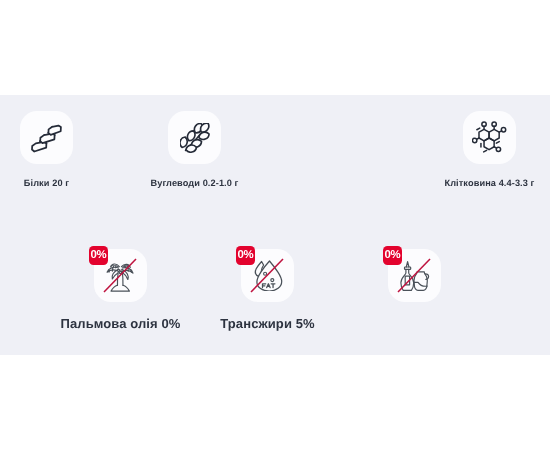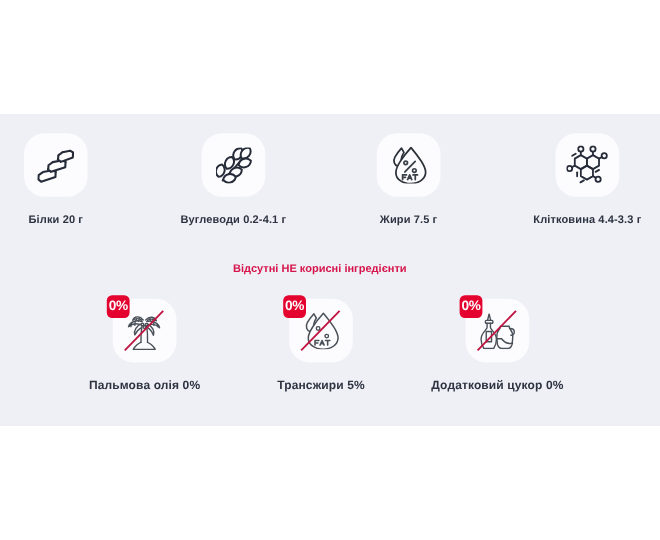--- a/index.html
+++ b/index.html
@@ -34,21 +34,21 @@
         display:flex;flex-direction:column;align-items:center;}
   .excl-tilewrap{position:relative;width:53px;height:53px;}
   .excl-tile{position:absolute;left:0;top:0;width:53px;height:53px;
              border-radius:17px;background:#fcfcfe;
              display:flex;align-items:center;justify-content:center;}
   .excl-tile svg{display:block;}
   .badge{position:absolute;left:-5px;top:-3px;width:19px;height:19px;
          border-radius:4.5px;background:#e3032e;color:#ffffff;
          font:700 11.4px/19.6px "Liberation Sans",sans-serif;
          letter-spacing:-0.3px;text-align:center;z-index:3;}
-  .excl-label{font-size:10px;color:#2d3340;margin-top:14px;
+  .excl-label{font-size:13px;color:#2d3340;margin-top:14px;
               font-weight:700;letter-spacing:.1px;white-space:nowrap;}
   .strike{position:absolute;left:0;top:0;z-index:2;}
 </style>
 </head>
 <body>
 
 <div id="page">
 <div class="panel">
 
   <div class="macro-row">
@@ -81,44 +81,23 @@
             <use href="#leaf2" transform="translate(18.3,5.2) rotate(32)"></use>
             <use href="#leaf2" transform="translate(24.7,4.6) rotate(40)"></use>
             <use href="#leaf2" transform="translate(24.0,12.8) rotate(70)"></use>
             <use href="#leaf2" transform="translate(11.2,12.8) rotate(25)"></use>
             <use href="#leaf2" transform="translate(16.5,20.4) rotate(68)"></use>
             <use href="#leaf2" transform="translate(3.6,19.2) rotate(16)"></use>
             <use href="#leaf2" transform="translate(11.2,25.6) rotate(78)"></use>
           </g>
         </svg>
       </div>
-      <div class="macro-label">Вуглеводи 0.2-4.1 г</div>
-    </div>
-
-    <div class="macro" style="left:267px">
-      <div class="tile">
-        <svg width="31" height="31" viewBox="0 0 31 31">
-          <g fill="#fcfcfe" stroke="#2b3139" stroke-width="1.45" stroke-linejoin="round" stroke-linecap="round">
-            <path d="M9.6 1.5 C9.6 1.5 5.9 5.7 4.2 8.7 C2.3 12.1 3.5 15.7 6.7 16.4 C8.2 16.7 9.7 16.4 10.7 15.6 C8.7 12.8 9.0 9.1 11.6 5.0 C10.9 3.9 9.6 1.5 9.6 1.5 Z"></path>
-            <path d="M17.5 1.0 C17.5 1.0 11.9 7.2 8.7 12.3 C6.1 16.3 4.9 19.3 4.9 21.9 C4.9 27.4 10.5 31.0 17.3 31.0 C24.2 31.0 29.7 27.0 29.7 21.6 C29.7 19.1 28.5 16.2 26.1 12.4 C22.8 7.3 17.5 1.0 17.5 1.0 Z"></path>
-          </g>
-          <g>
-            <circle cx="13.1" cy="13.7" r="1.5" fill="none" stroke="#3a4048" stroke-width="1.4"></circle>
-            <circle cx="20.3" cy="20.1" r="1.5" fill="none" stroke="#3a4048" stroke-width="1.4"></circle>
-            <path d="M21.0 12.5 L12.4 21.3" stroke="#3a4048" stroke-width="1.5" stroke-linecap="round"></path>
-          </g>
-          <g fill="none" stroke="#3a4048" stroke-width="1.45" stroke-linecap="round" stroke-linejoin="round">
-            <path d="M10.5 27.6 L10.5 23.8 L13.7 23.8 M10.5 25.8 L12.9 25.8"></path>
-            <path d="M14.7 27.6 L16.4 23.8 L18.1 27.6 M15.3 26.4 L17.5 26.4"></path>
-            <path d="M19.2 23.8 L22.9 23.8 M21.05 23.8 L21.05 27.6"></path>
-          </g>
-        </svg>
-      </div>
-      <div class="macro-label">Жири 7.5 г</div>
-    </div>
+      <div class="macro-label">Вуглеводи 0.2-1.0 г</div>
+    </div>
+
 
     <div class="macro" style="left:416px">
       <div class="tile">
         <svg width="35" height="33.5" viewBox="-2.2 1.8 38.4 36.8">
           <g fill="none" stroke="#252b38" stroke-width="1.65" stroke-linejoin="round" stroke-linecap="round">
             <path d="M11.0 10.9 L5.46 14.1 L5.46 20.5 L11.0 23.7 L16.54 20.5 L16.54 14.1 Z"></path>
             <path d="M22.09 10.9 L16.54 14.1 L16.54 20.5 L22.09 23.7 L27.63 20.5 L27.63 14.1 Z"></path>
             <path d="M16.54 20.5 L11.0 23.7 L11.0 30.1 L16.54 33.3 L22.09 30.1 L22.09 23.7 Z"></path>
             <path d="M11.0 10.9 L11.0 7.7"></path>
             <path d="M22.09 10.9 L22.09 7.7"></path>
@@ -134,21 +113,20 @@
             <path d="M7.6 26.6 L7.6 30.3"></path>
             <path d="M10.6 35.8 L13.8 34.0"></path>
             <path d="M24.5 26.2 L27.7 24.4"></path>
           </g>
         </svg>
       </div>
       <div class="macro-label">Клітковина 4.4-3.3 г</div>
     </div>
   </div>
 
-  <div class="heading">Відсутні НЕ корисні інгредієнти</div>
 
   <div class="excl-row">
     <div class="excl" style="left:47px">
       <div class="excl-tilewrap">
         <div class="excl-tile">
           <svg width="35" height="35" viewBox="0 0 30 30">
             <g fill="none" stroke="#4a5159" stroke-width="1.0" stroke-linejoin="round" stroke-linecap="round">
               <path d="M13.1 11.4 C12.5 15.8 12.3 20.0 12.4 23.4"></path>
               <path d="M16.5 11.4 C17.1 15.8 17.2 20.0 17.1 23.4"></path>
               <path d="M12.4 23.4 C11.0 23.8 8.2 25.8 6.9 28.4 L22.6 28.4 C21.3 25.8 18.5 23.8 17.1 23.4"></path>
@@ -216,18 +194,17 @@
               <path d="M25.0 12.8 C26.9 12.8 28.6 13.6 28.6 15.6 C28.6 17.6 26.9 18.6 25.8 18.4"></path>
               <path d="M14.1 21.3 L18.0 21.3 C20.3 24.6 23.6 25.6 27.1 25.1"></path>
             </g>
           </svg>
         </div>
         <svg class="strike" width="53" height="53" viewBox="0 0 53 53">
           <line x1="10" y1="43" x2="42" y2="10" stroke="#bf1440" stroke-width="1.55"></line>
         </svg>
         <div class="badge">0%</div>
       </div>
-      <div class="excl-label">Додатковий цукор 0%</div>
     </div>
   </div>
 
 </div>
 </div>
 
 </body></html>

